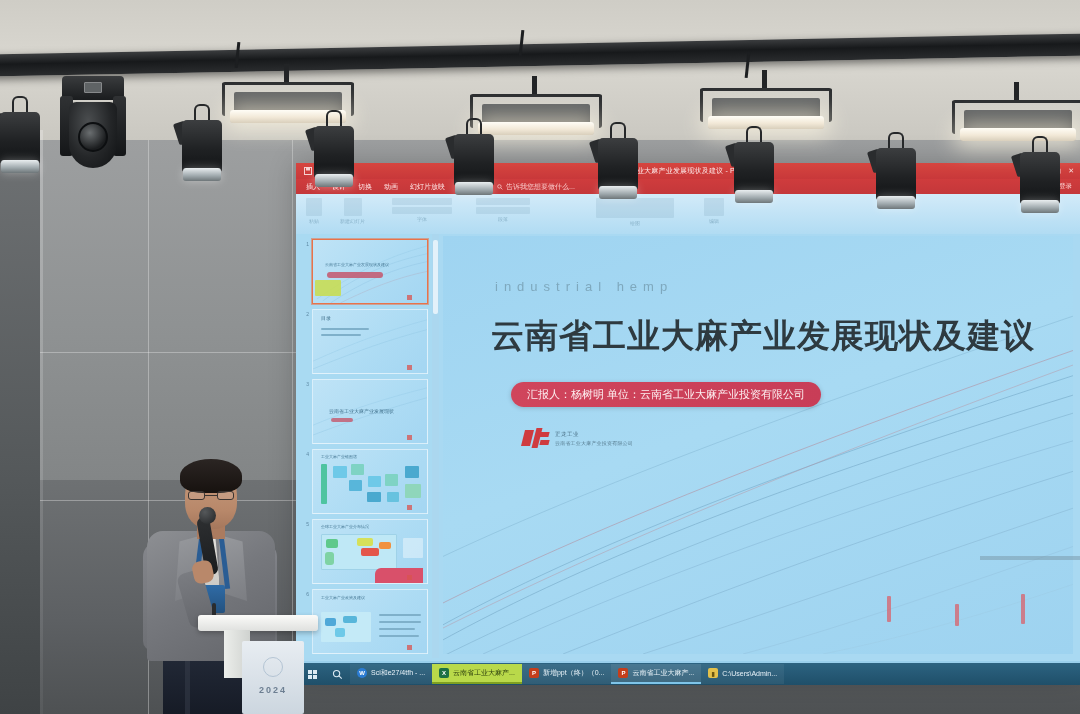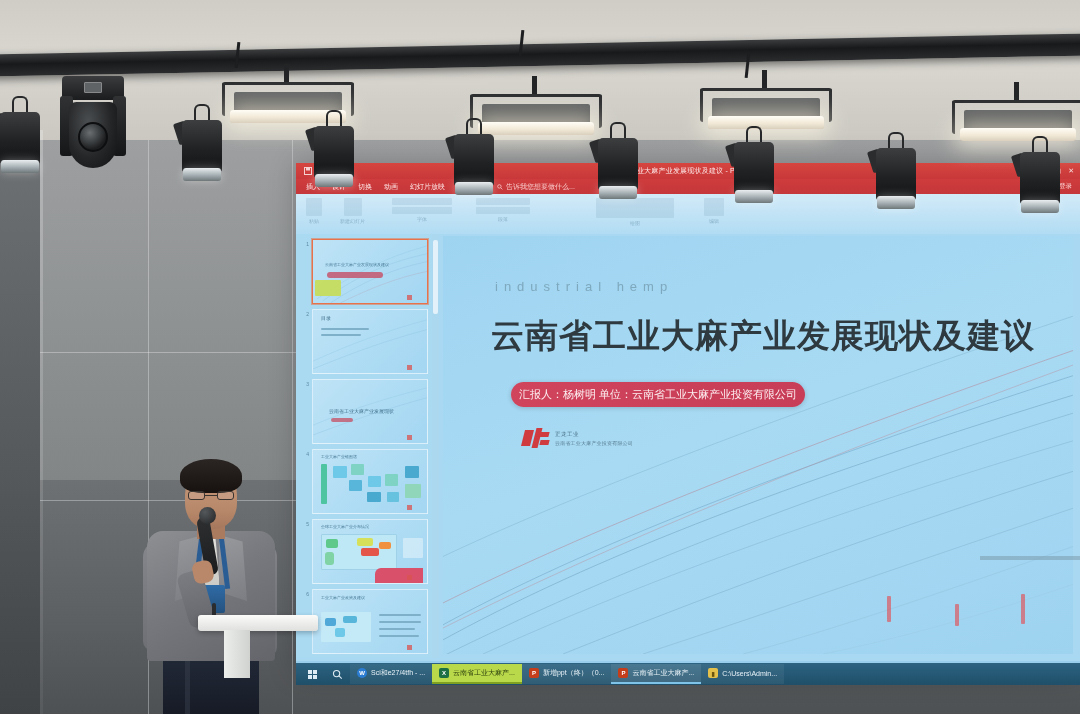--- a/index.html
+++ b/index.html
@@ -226,21 +226,21 @@
     font-size: 13px; letter-spacing: 6px; color: #7ea8bd; font-weight: 300;
   }
   .slide-title {
     position: absolute; left: 48px; top: 78px;
     font-size: 33px; font-weight: 700; color: #2e3a40; letter-spacing: 1px;
     white-space: nowrap;
   }
   .slide-pill {
     position: absolute; left: 68px; top: 146px;
     background: linear-gradient(90deg,#d0455c,#c83d57);
-    border-radius: 13px; padding: 5px 8px;
+    border-radius: 13px; padding: 5px 16px;
     color: #fdf0f2; font-size: 11px; white-space: nowrap;
     box-shadow: 0 1px 5px rgba(0,0,0,.18);
   }
   .slide-logo { position: absolute; left: 80px; top: 192px; display: flex; align-items: center; gap: 6px; }
   .logo-mark { position: relative; width: 26px; height: 20px; }
   .logo-mark i {
     position: absolute; background: #cf3b3f; display: block;
   }
   .logo-txt { display: flex; flex-direction: column; gap: 2px; }
   .logo-l1 { font-size: 5.5px; color: #4d7388; letter-spacing: .5px; }
@@ -789,16 +789,20 @@
     <div class="forearm"></div>
     <div class="mic"></div>
     <div class="mic-head"></div>
     <div class="hand"></div>
   </div>
 
   <div class="podium">
     <div class="mic-stand"></div>
     <div class="podium-top"></div>
     <div class="podium-col"></div>
+    <div class="podium-panel">
+      <div class="podium-emb"></div>
+      <div class="podium-year">2024</div>
+    </div>
   </div>
 
   <div class="rail"></div>
 </div>
 
 </body></html>

